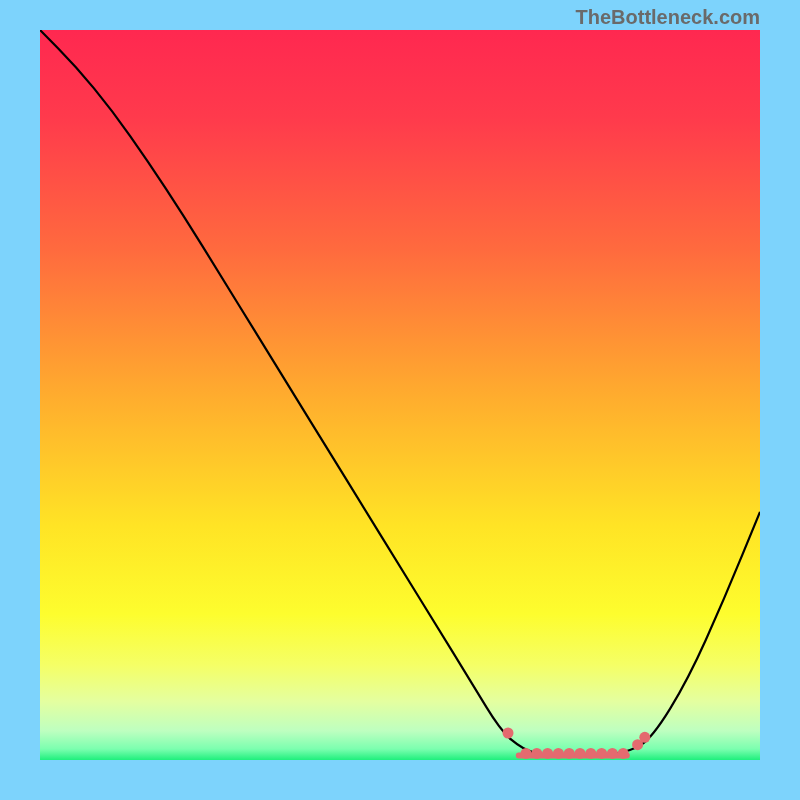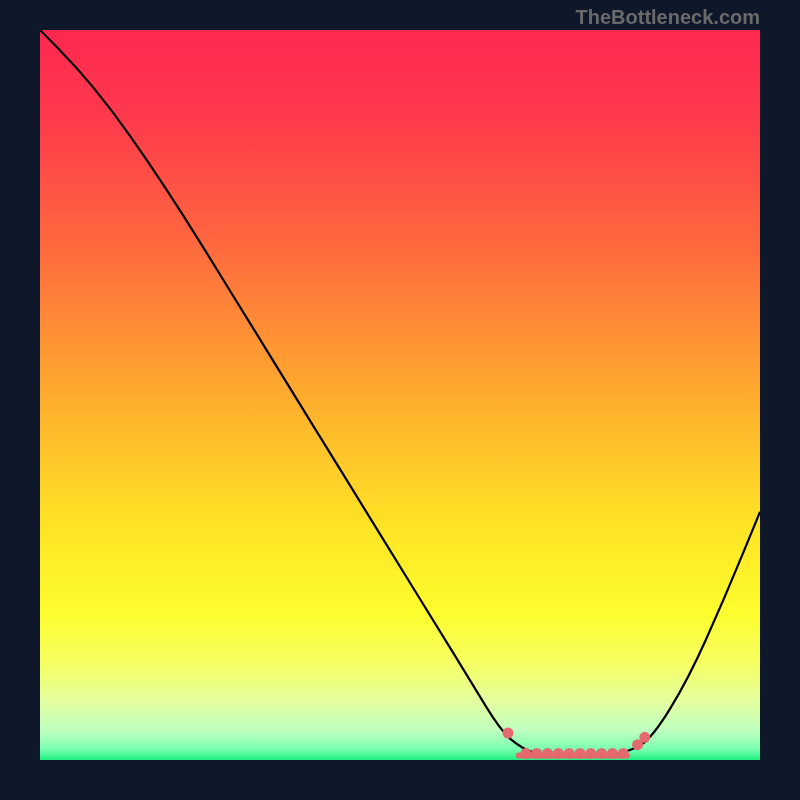--- a/index.html
+++ b/index.html
@@ -8,21 +8,21 @@
     width: 800px;
     height: 800px;
     overflow: hidden;
     background: #000;
     font-family: Arial, Helvetica, sans-serif;
   }
   #container {
     position: relative;
     width: 800px;
     height: 800px;
-    background: #0f172a;
+    background: #7dd3fc;
   }
   #plot-area {
     position: absolute;
     left: 40px;
     top: 30px;
     width: 720px;
     height: 730px;
     overflow: hidden;
   }
   #gradient {

